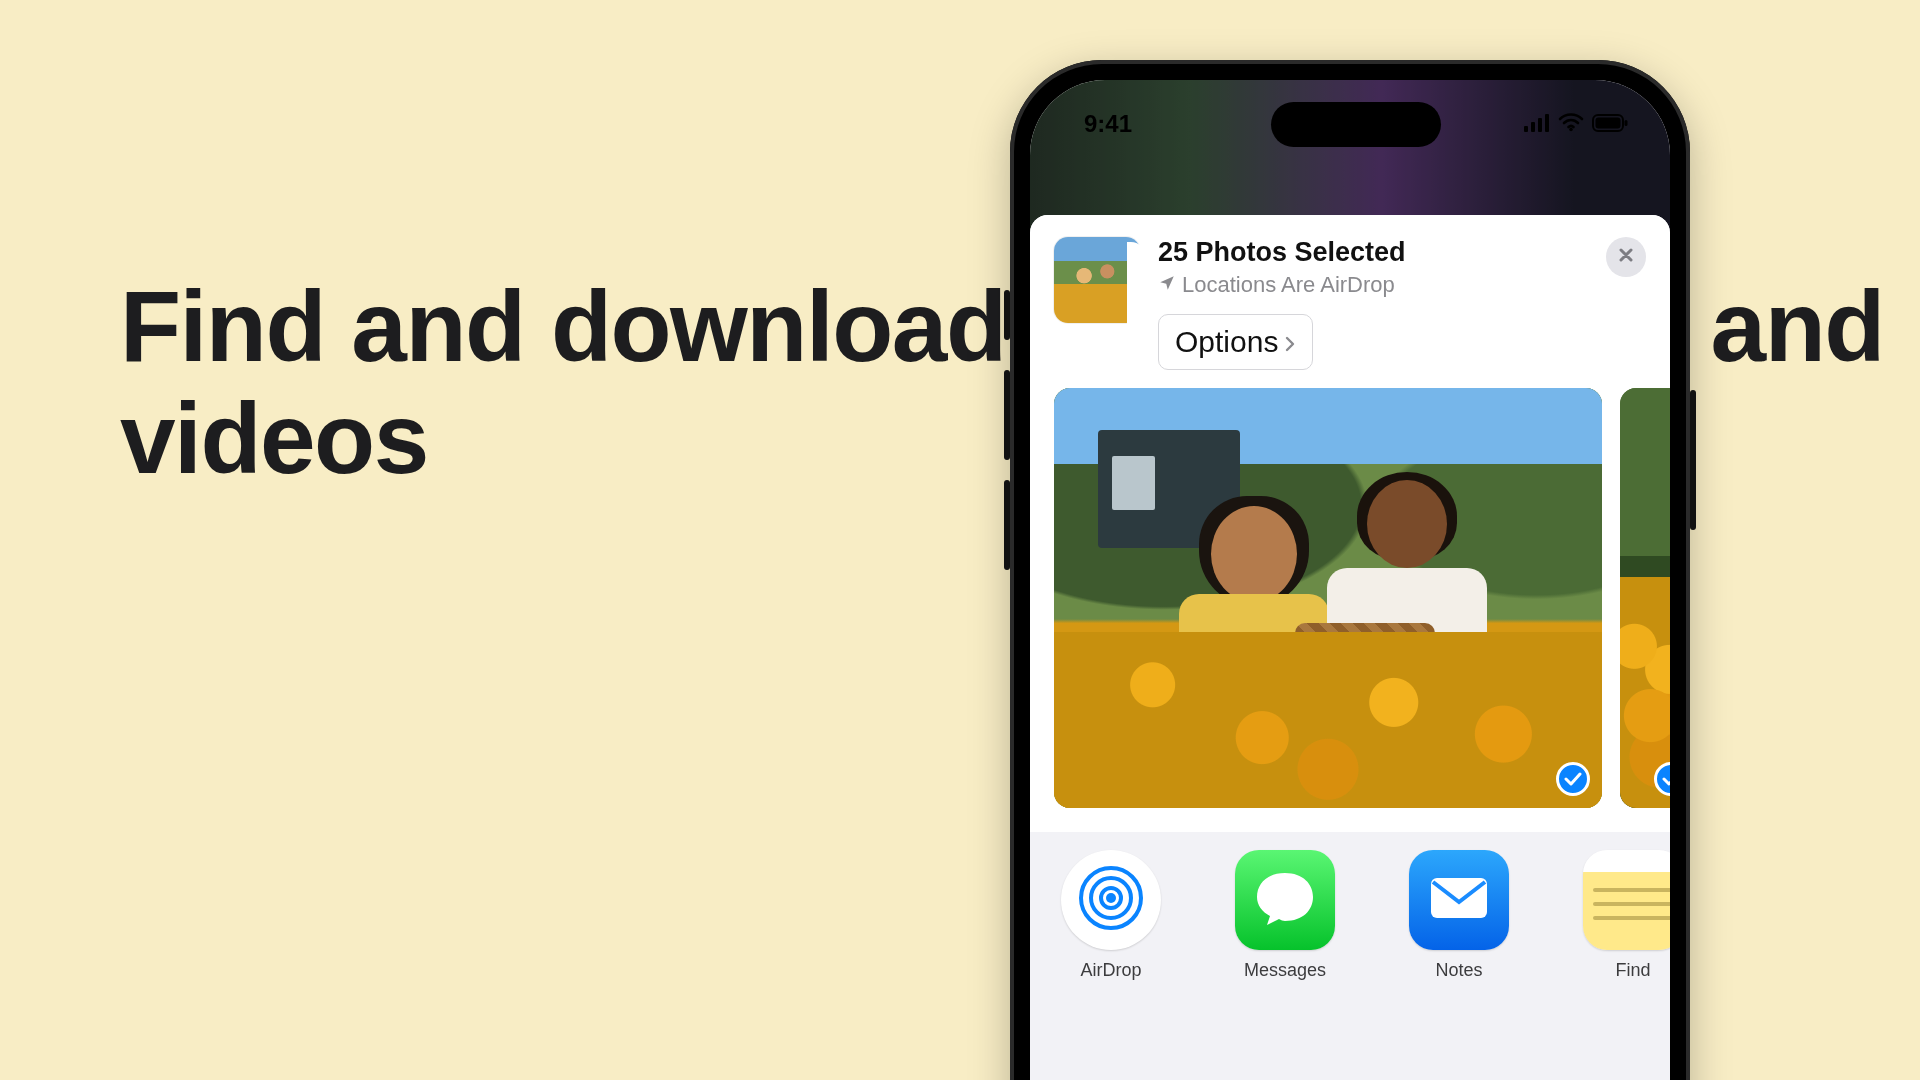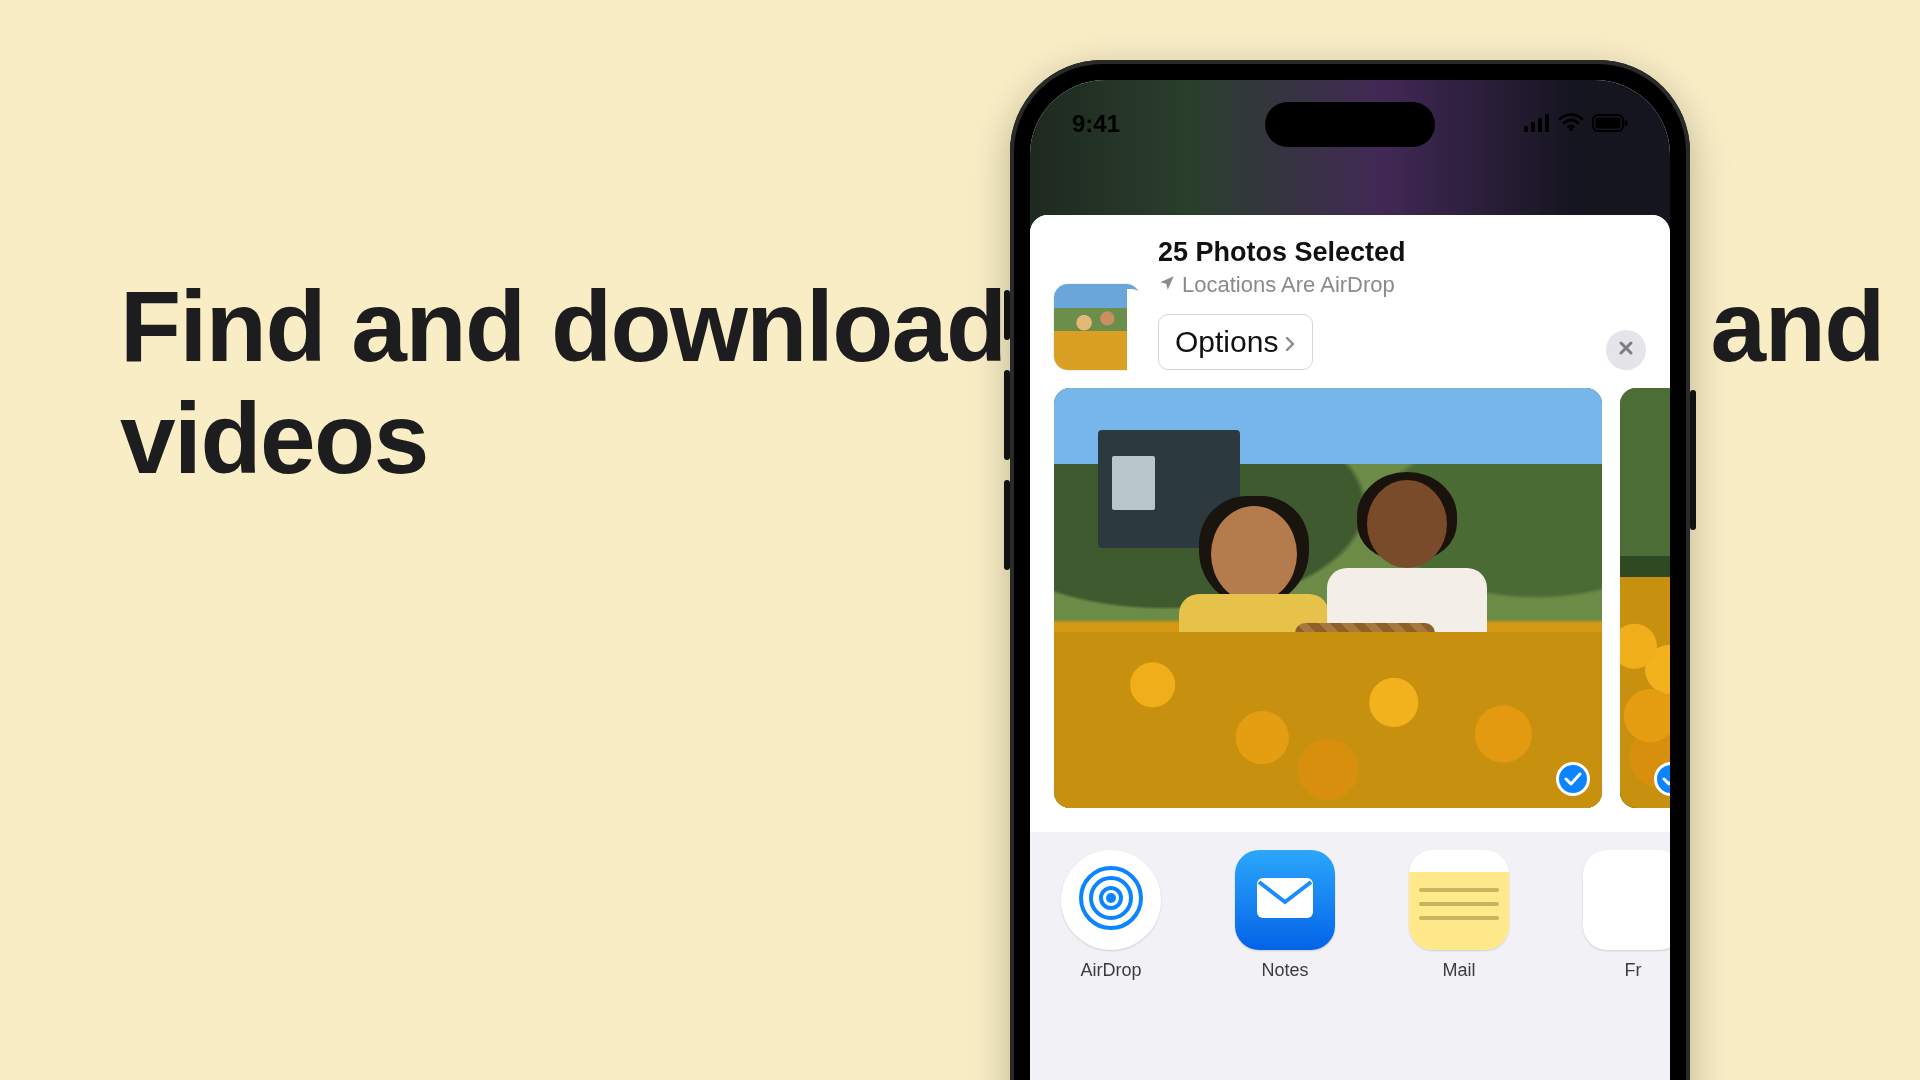--- a/index.html
+++ b/index.html
@@ -36,41 +36,41 @@
     left: 20px; right: 20px; top: 20px; bottom: 20px;
     background: #fff;
     border-radius: 75px;
     overflow: hidden;
   }
   .island {
     position: absolute; top: 22px; left: 50%; transform: translateX(-50%);
     width: 170px; height: 45px; background:#000; border-radius: 30px;
   }
   .status-bar {
-    position: absolute; top: 0; left:0; right:0; height:72px;
+    position: absolute; top: 0; left:12px; right:0; height:72px;
     display:flex; justify-content:space-between; align-items:center;
     padding: 16px 42px 0;
     color:#000; font-weight:600; font-size:24px;
   }
   .status-right { display:flex; align-items:center; gap:8px; }
   
   .sheet-bg {
     position:absolute; top:0; left:0; right:0; height:180px;
     background: linear-gradient(90deg,#2b3a2e,#3d5a40 25%,#5e3a7a 55%,#1e1e2e 85%);
     filter: brightness(.7);
   }
   
   .sheet {
     position:absolute; top:135px; left:0; right:0; bottom:0;
     background:#f2f2f6;
     border-top-left-radius: 18px;
     border-top-right-radius: 18px;
   }
   .sheet-header {
-    display:flex; align-items:flex-end; gap:18px;
+    display:flex; align-items:flex-start; gap:18px;
     padding: 22px 24px 18px;
     background:#fff;
     border-top-left-radius: 18px;
     border-top-right-radius: 18px;
   }
   .thumb {
     width:86px; height:86px; border-radius:14px; flex-shrink:0;
     background:
       radial-gradient(circle at 35% 45%, #e6b877 0 10%, transparent 11%),
       radial-gradient(circle at 62% 40%, #c89060 0 9%, transparent 10%),
@@ -303,36 +303,46 @@
                       <circle cx="36" cy="36" r="20"></circle>
                       <circle cx="36" cy="36" r="30"></circle>
                     </g>
                     <circle cx="36" cy="36" r="5" fill="#0a84ff"></circle>
                   </svg>
               </span>
             </div>
             <div class="label">AirDrop</div>
           </div>
 
+          <div class="target t-messages">
+            <div class="tile">
+              <span>
+                <svg width="64" height="58" viewBox="0 0 64 58">
+                    <path fill="#fff" d="M32 4 C 14 4 4 15 4 28 C4 36 9 43 17 47 L14 56 L26 50 C28 51 30 52 32 52 C50 52 60 41 60 28 C60 15 50 4 32 4 Z"></path>
+                  </svg>
+              </span>
+            </div>
+            <div class="label">Messages</div>
+          </div>
 
           <div class="target t-mail">
             <div class="tile">
               <span>
                 <svg width="64" height="48" viewBox="0 0 64 48">
                     <rect x="4" y="4" width="56" height="40" rx="6" fill="#fff"></rect>
                     <path fill="none" stroke="#1a8cff" stroke-width="4" d="M6 8 L32 28 L58 8"></path>
                   </svg>
               </span>
             </div>
             <div class="label">Notes</div>
           </div>
 
           <div class="target t-notes">
             <div class="tile"></div>
-            <div class="label">Mail</div>
+            <div class="label">Find</div>
           </div>
 
           <div class="target t-mystery">
             <div class="tile">
               
             </div>
             <div class="label">Fr</div>
           </div>
         </div>
       </div>

